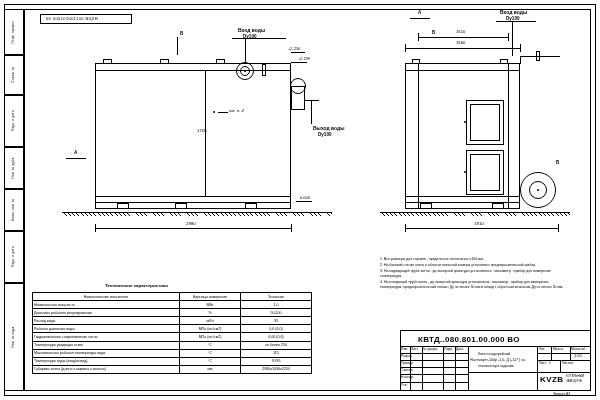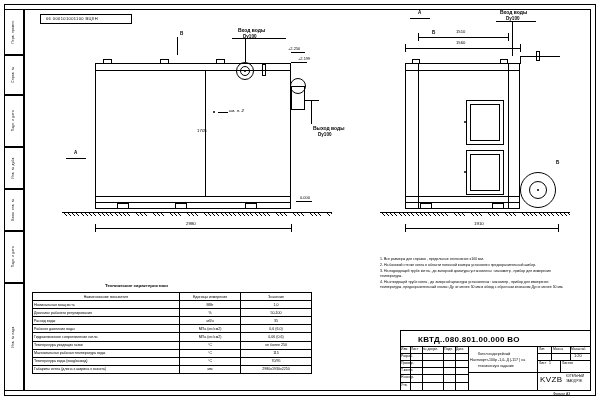--- a/index.html
+++ b/index.html
@@ -290,19 +290,19 @@
   <div class="t small" style="left:539px;top:348px;">Лит.</div>
   <div class="t small" style="left:553px;top:348px;">Масса</div>
   <div class="t small" style="left:571px;top:348px;">Масштаб</div>
   <div class="t" style="left:574px;top:354px;font-size:4px;">1:20</div>
 
   <div class="ln v" style="left:560px;top:360px;height:12px;"></div>
   <div class="t small" style="left:539px;top:362px;">Лист</div>
   <div class="t small" style="left:549px;top:362px;">1</div>
   <div class="t small" style="left:562px;top:362px;">Листов</div>
 
-  <div class="t" style="left:540px;top:375px;font-size:8px;font-weight:normal;letter-spacing:.4px;">KVZB</div>
+  <div class="t" style="left:540px;top:375px;font-size:8px;font-weight:bold;letter-spacing:.4px;">KVZB</div>
   <div class="t" style="left:566px;top:375px;font-size:2.9px;">КОТЕЛЬНЫЙ</div>
   <div class="t" style="left:566px;top:380px;font-size:2.9px;">ЗАВОД РЭК</div>
 
   <div class="t" style="left:553px;top:393px;font-size:3.4px;">Формат  А3</div>
 
 </div>
 
 </body></html>

